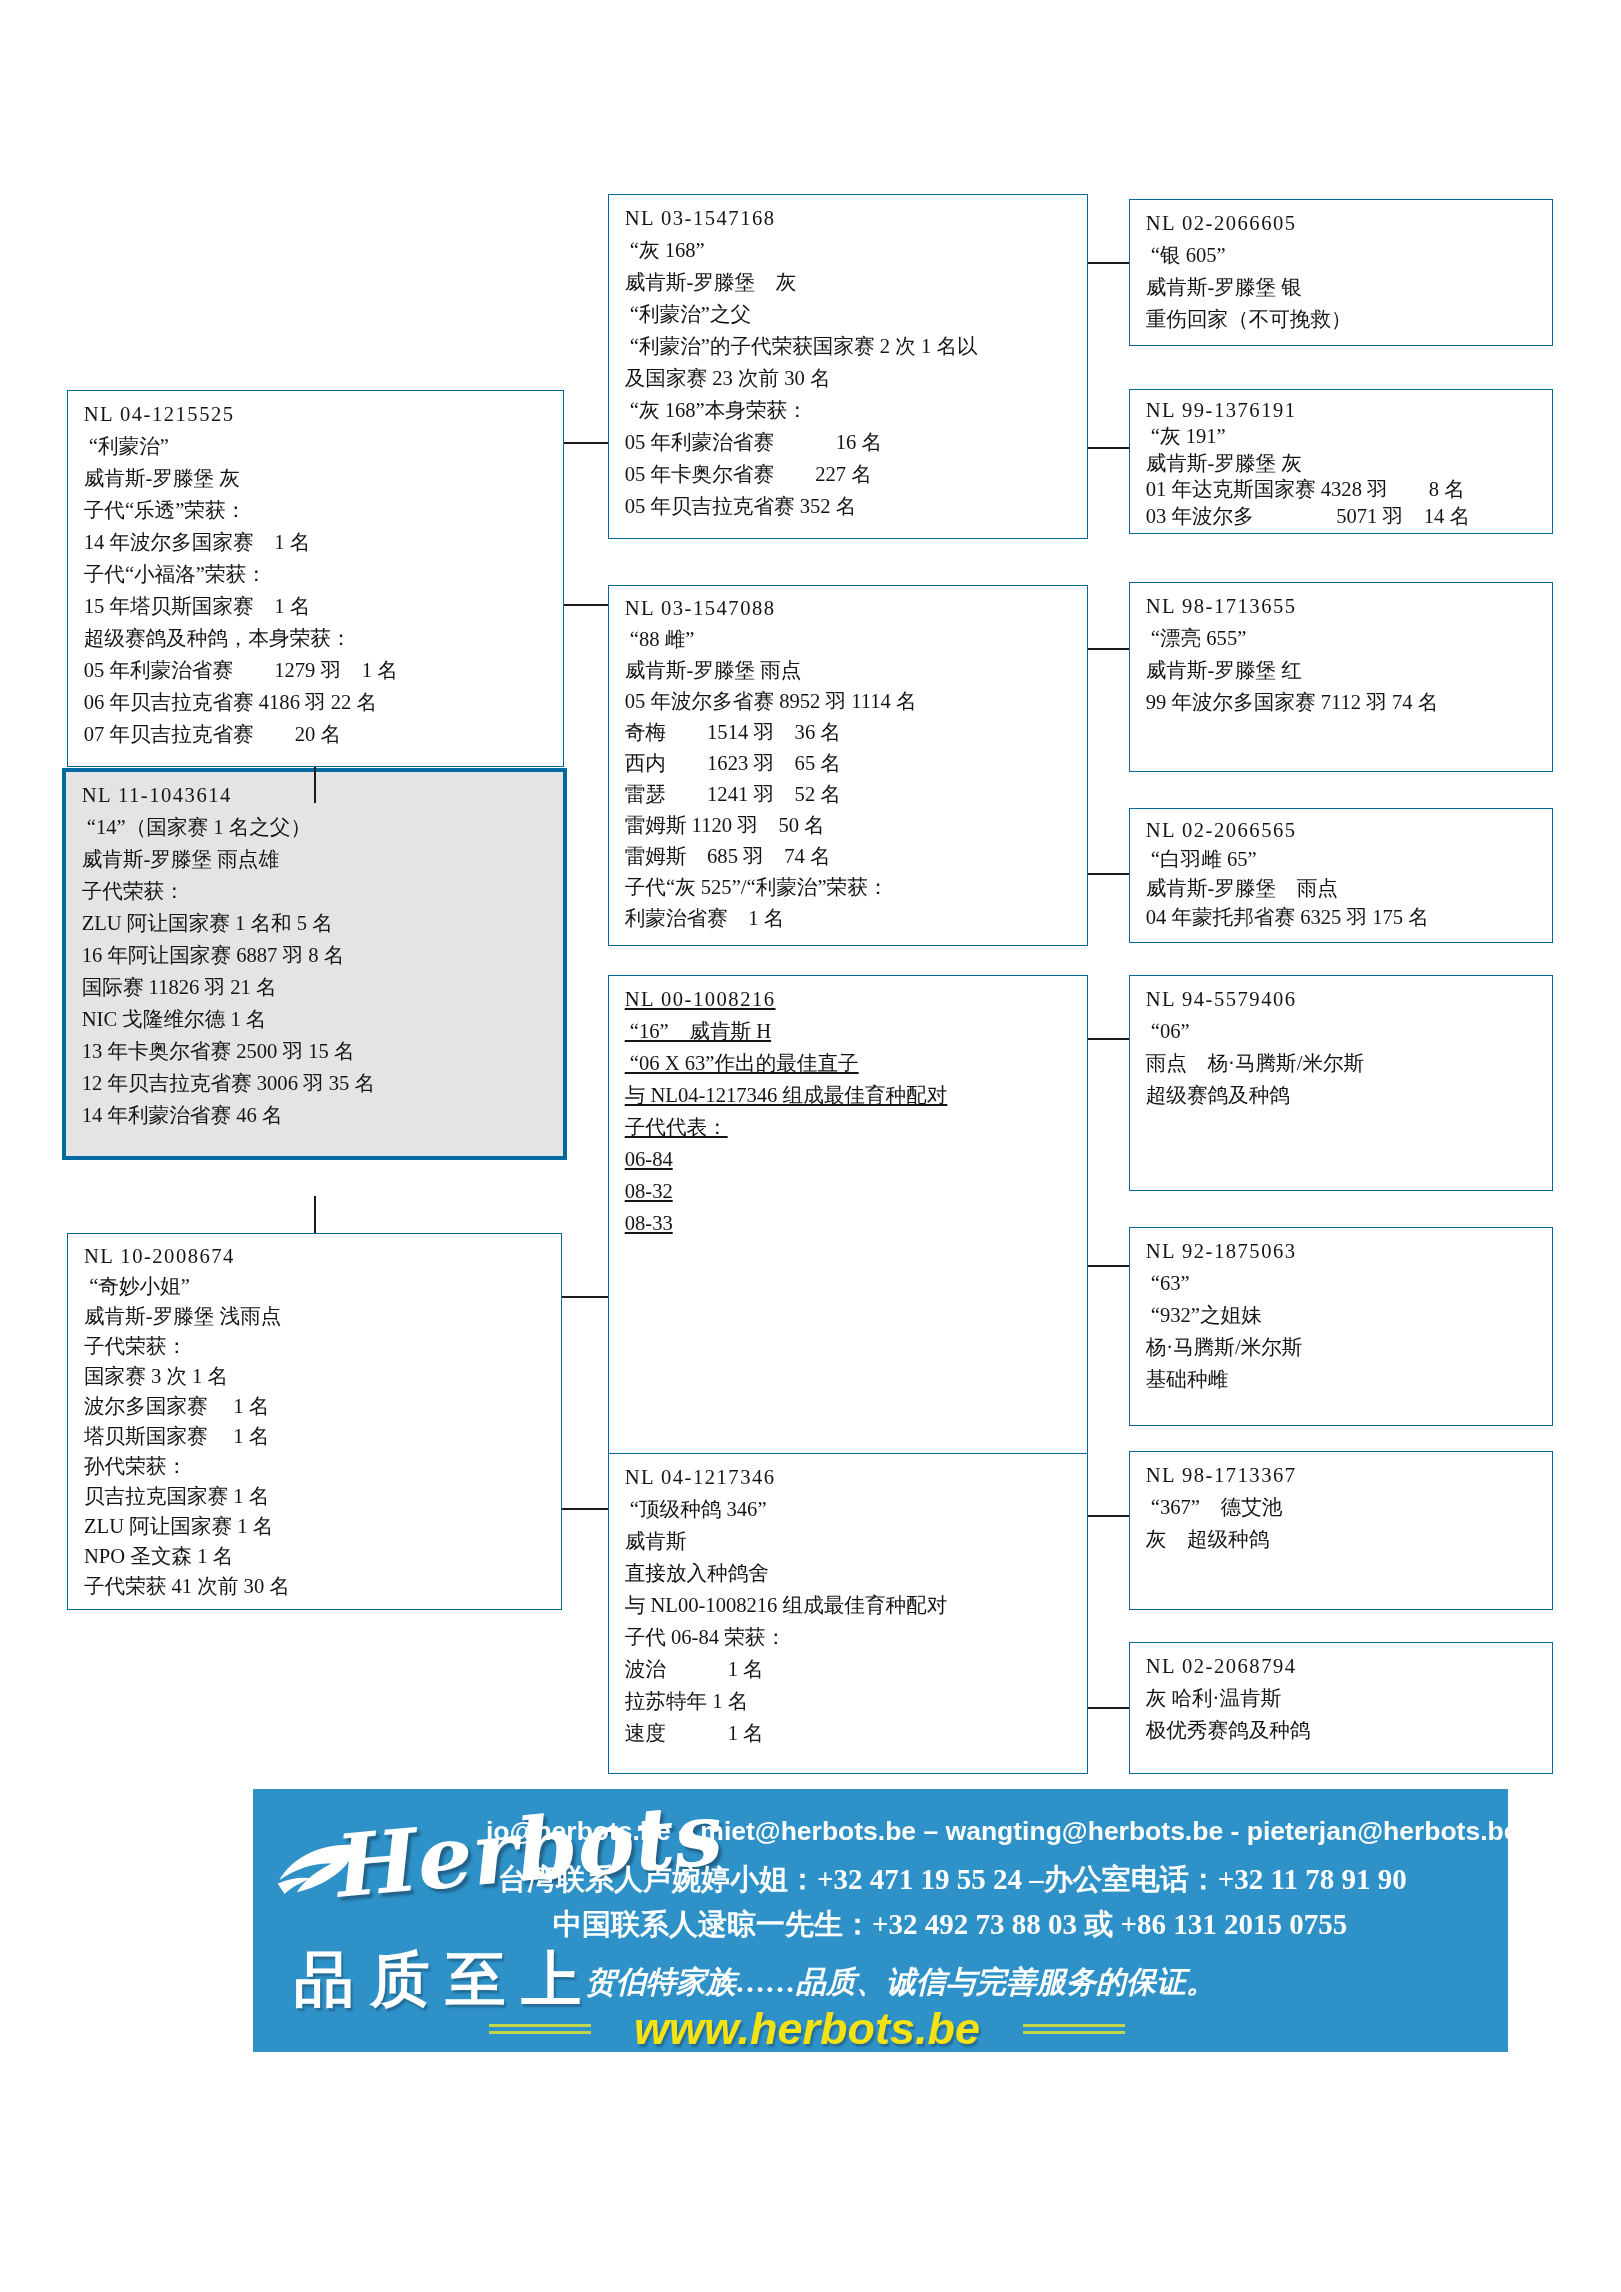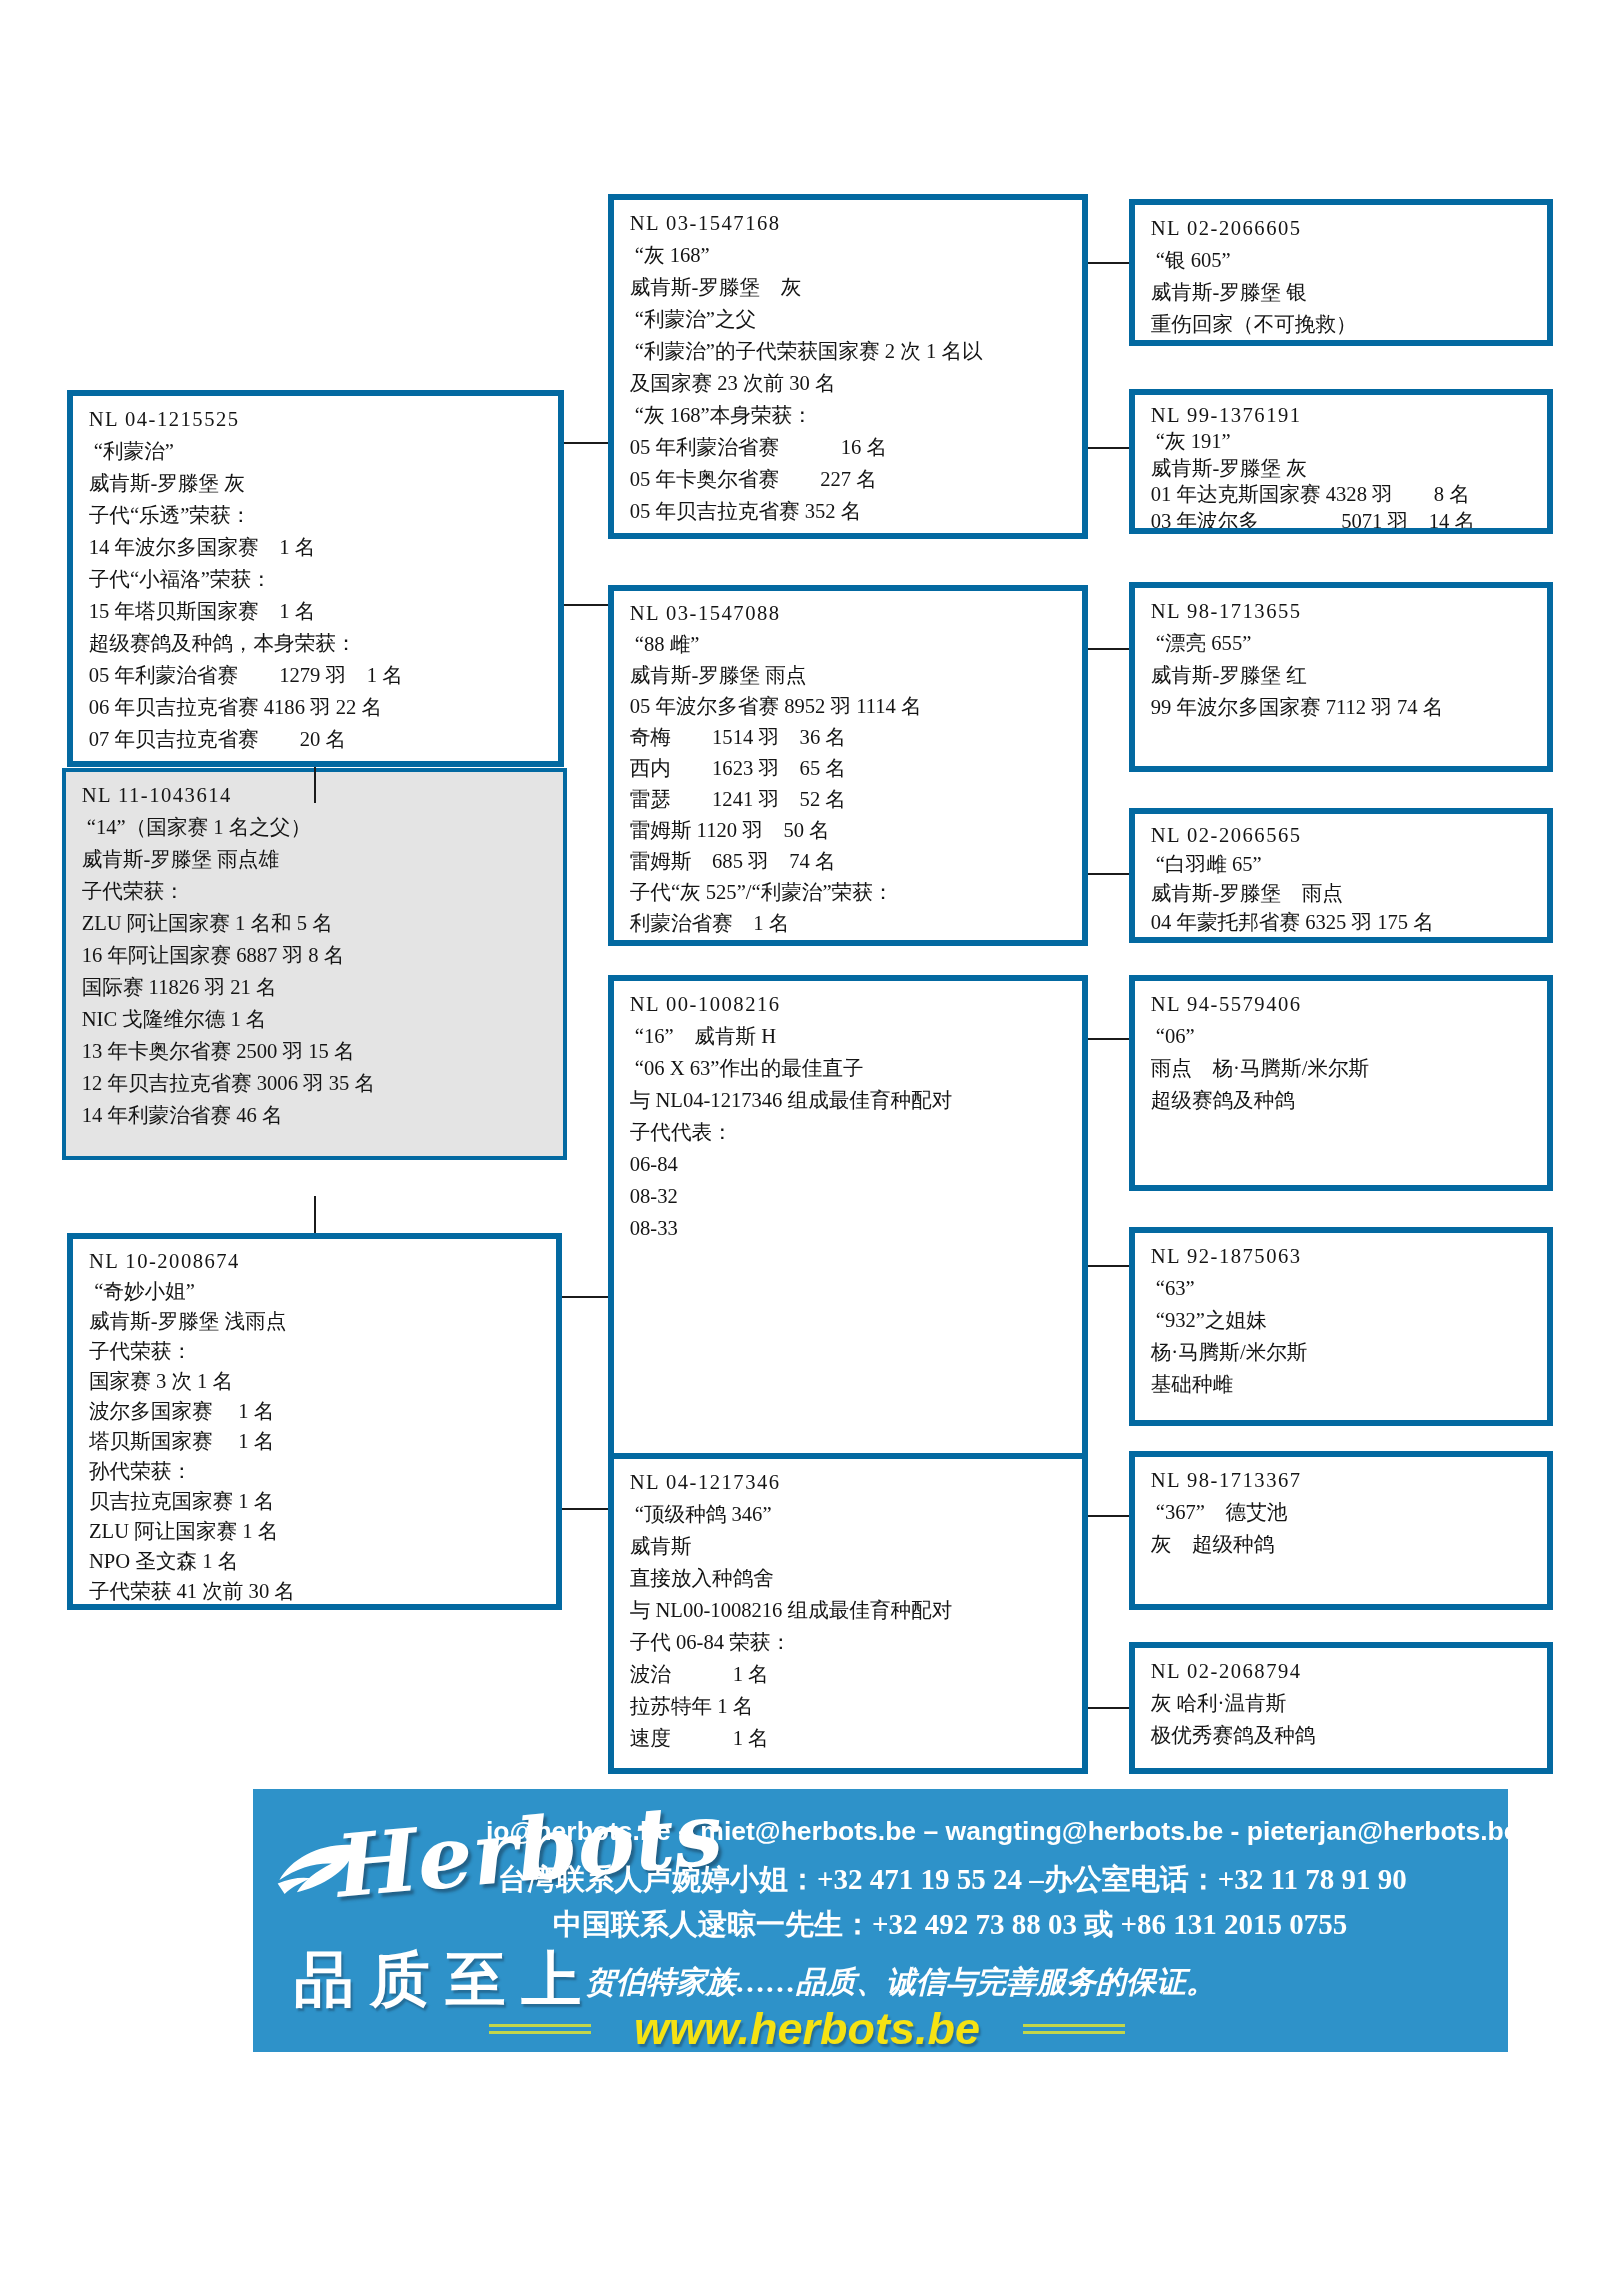--- a/index.html
+++ b/index.html
@@ -1,33 +1,33 @@
 <!DOCTYPE html>
 <html><head>
 <meta charset="utf-8">
 <style>
   html,body{margin:0;padding:0;background:#ffffff;}
   .page{position:relative;width:1621px;height:2293px;background:#ffffff;overflow:hidden;
         font-family:"Liberation Serif","DejaVu Serif",serif;color:#141414;}
   
-  .pbox{position:absolute;background:#ffffff;border:6px solid #0369a1;box-sizing:border-box;
+  .pbox{position:absolute;background:#ffffff;border:1px solid #0369a1;box-sizing:border-box;
         padding:6.9px 5.9px 0 15.7px;overflow:hidden;}
   .pbox .bline{font-size:20.6px;line-height:32px;white-space:pre;}
   .pbox .ring{letter-spacing:1.5px;}
   .pbox.emph{background:#e4e4e4;border-width:4.9px;}
   .lh31 .bline{line-height:30px;}
   .lh32 .bline{line-height:31px;}
   .lh30 .bline{line-height:29px;}
   .lh27 .bline{line-height:26.5px;}
   #box-L1{left:67px;top:390px;width:497px;height:377px;}
   #box-L2{left:62px;top:768px;width:505px;height:392px;}
   #box-L3{left:67px;top:1233px;width:495px;height:377px;padding-left:16px;}
   #box-M1{left:608px;top:194px;width:480px;height:345px;}
   #box-M2{left:608px;top:585px;width:480px;height:361px;}
-  #box-M3{left:608px;top:975px;width:480px;height:566px;}
+  #box-M3{left:608px;top:975px;width:480px;height:566px;text-decoration:underline;}
   #box-M4{left:608px;top:1453px;width:480px;height:321px;}
   #box-R1{left:1129px;top:199px;width:424px;height:147px;}
   #box-R2{left:1129px;top:389px;width:424px;height:145px;}
   #box-R3{left:1129px;top:582px;width:424px;height:190px;}
   #box-R4{left:1129px;top:808px;width:424px;height:135px;}
   #box-R5{left:1129px;top:975px;width:424px;height:216px;}
   #box-R6{left:1129px;top:1227px;width:424px;height:199px;}
   #box-R7{left:1129px;top:1451px;width:424px;height:159px;}
   #box-R8{left:1129px;top:1642px;width:424px;height:132px;}
   

